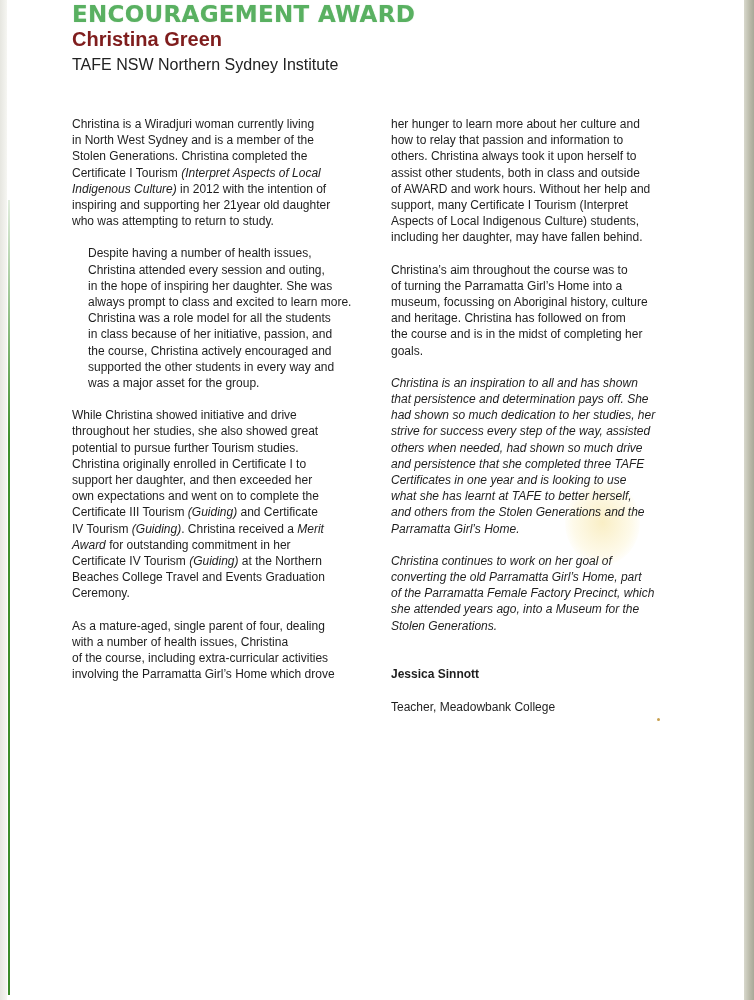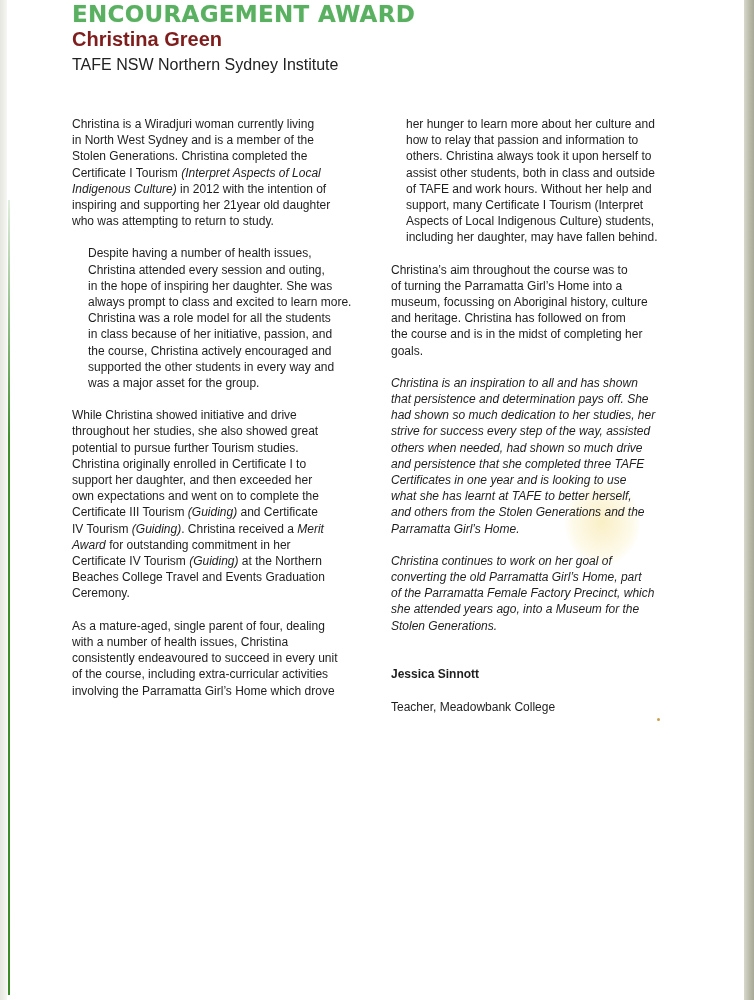--- a/index.html
+++ b/index.html
@@ -147,33 +147,32 @@
       <span class="line">Certificate III Tourism <i>(Guiding)</i> and Certificate</span>
       <span class="line">IV Tourism <i>(Guiding)</i>. Christina received a <i>Merit</i></span>
       <span class="line"><i>Award</i> for outstanding commitment in her</span>
       <span class="line">Certificate IV Tourism <i>(Guiding)</i> at the Northern</span>
       <span class="line">Beaches College Travel and Events Graduation</span>
       <span class="line">Ceremony.</span>
     </div>
   <div class="para" style="white-space: normal;">
       <span class="line">As a mature-aged, single parent of four, dealing</span>
       <span class="line">with a number of health issues, Christina</span>
-      <span class="line">consistently endeavoured to succeed in every unit</span>
       <span class="line">of the course, including extra-curricular activities</span>
       <span class="line">involving the Parramatta Girl’s Home which drove</span>
     </div>
 </div>
 
 <div class="col col-right">
-  <div class="para" style="white-space: normal; margin-left: 15px;">
+  <div class="para" style="white-space: normal;">
       <span class="line">her hunger to learn more about her culture and</span>
       <span class="line">how to relay that passion and information to</span>
       <span class="line">others. Christina always took it upon herself to</span>
       <span class="line">assist other students, both in class and outside</span>
-      <span class="line">of TAFE and work hours. Without her help and</span>
+      <span class="line">of AWARD and work hours. Without her help and</span>
       <span class="line">support, many Certificate I Tourism (Interpret</span>
       <span class="line">Aspects of Local Indigenous Culture) students,</span>
       <span class="line">including her daughter, may have fallen behind.</span>
     </div>
   <div class="para" style="white-space: normal;">
       <span class="line">Christina’s aim throughout the course was to</span>
       <span class="line">of turning the Parramatta Girl’s Home into a</span>
       <span class="line">museum, focussing on Aboriginal history, culture</span>
       <span class="line">and heritage. Christina has followed on from</span>
       <span class="line">the course and is in the midst of completing her</span>

